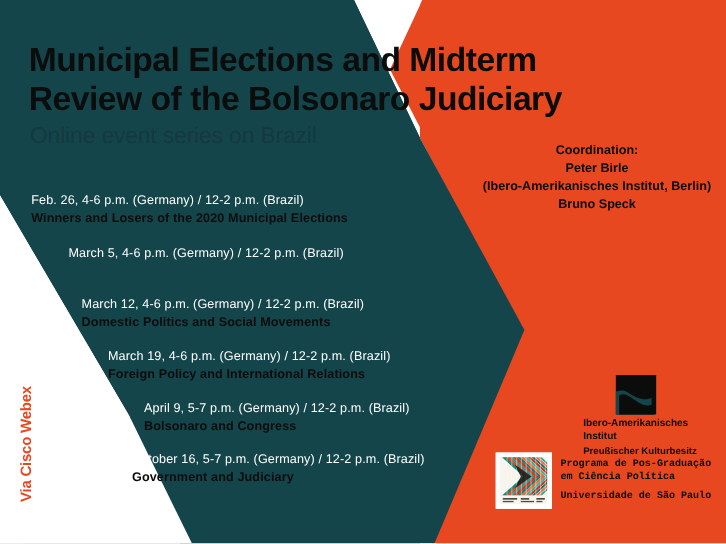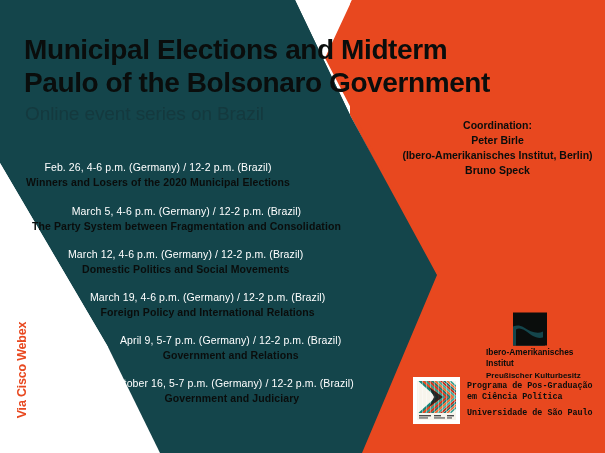--- a/index.html
+++ b/index.html
@@ -66,21 +66,20 @@
   }
   .coordination span { display: block; }
 
   
   .events {
     position: absolute;
     left: 0;
     top: 0;
     width: 605px;
     height: 453px;
-    text-align: center;
   }
   .event {
     position: absolute;
   }
   .event .when {
     font-size: 10.5px;
     font-weight: normal;
     color: #ffffff;
     letter-spacing: 0.1px;
     line-height: 1.35;
@@ -89,21 +88,21 @@
   .event .what {
     font-size: 10.5px;
     font-weight: bold;
     color: #0a0d0c;
     letter-spacing: 0.1px;
     line-height: 1.35;
     white-space: nowrap;
     margin-top: 1px;
   }
   .ev0 { left: 26px;  top: 160px; }
-  .ev1 { left: 32px;  top: 204px; }
+  .ev1 { left: 57px;  top: 204px; }
   .ev2 { left: 68px;  top: 247px; }
   .ev3 { left: 90px;  top: 290px; }
   .ev4 { left: 120px; top: 333px; }
   .ev5 { left: 110px; top: 376px; }
 
   
   .webex {
     position: absolute;
     left: -33px;
     top: 363px;
@@ -197,52 +196,51 @@
 
     <polygon fill="#ffffff" points="0,163 108,347 0,453 -2,453"></polygon>
     <polygon fill="#ffffff" points="0,163 108,347 20,453 0,453"></polygon>
     <polygon fill="#ffffff" points="0,330 108,347 160,453 0,453"></polygon>
   </svg>
 
   <div class="content">
 
     <div class="title">
       <span>Municipal Elections and Midterm</span>
-      <span class="line2">Paulo of the Bolsonaro Government</span>
+      <span class="line2">Review of the Bolsonaro Judiciary</span>
     </div>
 
     <div class="subtitle">Online event series on Brazil</div>
 
     <div class="coordination">
       <span>Coordination:</span>
       <span>Peter Birle</span>
       <span>(Ibero-Amerikanisches Institut, Berlin)</span>
       <span>Bruno Speck</span>
     </div>
 
     <div class="events">
       <div class="event ev0">
         <div class="when">Feb. 26, 4-6 p.m. (Germany) / 12-2 p.m. (Brazil)</div>
         <div class="what">Winners and Losers of the 2020 Municipal Elections</div>
       </div>
       <div class="event ev1">
         <div class="when">March 5, 4-6 p.m. (Germany) / 12-2 p.m. (Brazil)</div>
-        <div class="what">The Party System between Fragmentation and Consolidation</div>
       </div>
       <div class="event ev2">
         <div class="when">March 12, 4-6 p.m. (Germany) / 12-2 p.m. (Brazil)</div>
         <div class="what">Domestic Politics and Social Movements</div>
       </div>
       <div class="event ev3">
         <div class="when">March 19, 4-6 p.m. (Germany) / 12-2 p.m. (Brazil)</div>
         <div class="what">Foreign Policy and International Relations</div>
       </div>
       <div class="event ev4">
         <div class="when">April 9, 5-7 p.m. (Germany) / 12-2 p.m. (Brazil)</div>
-        <div class="what">Government and Relations</div>
+        <div class="what">Bolsonaro and Congress</div>
       </div>
       <div class="event ev5">
         <div class="when">October 16, 5-7 p.m. (Germany) / 12-2 p.m. (Brazil)</div>
         <div class="what">Government and Judiciary</div>
       </div>
     </div>
 
     <div class="webex">Via Cisco Webex</div>
 
     <div class="logo-iai">

